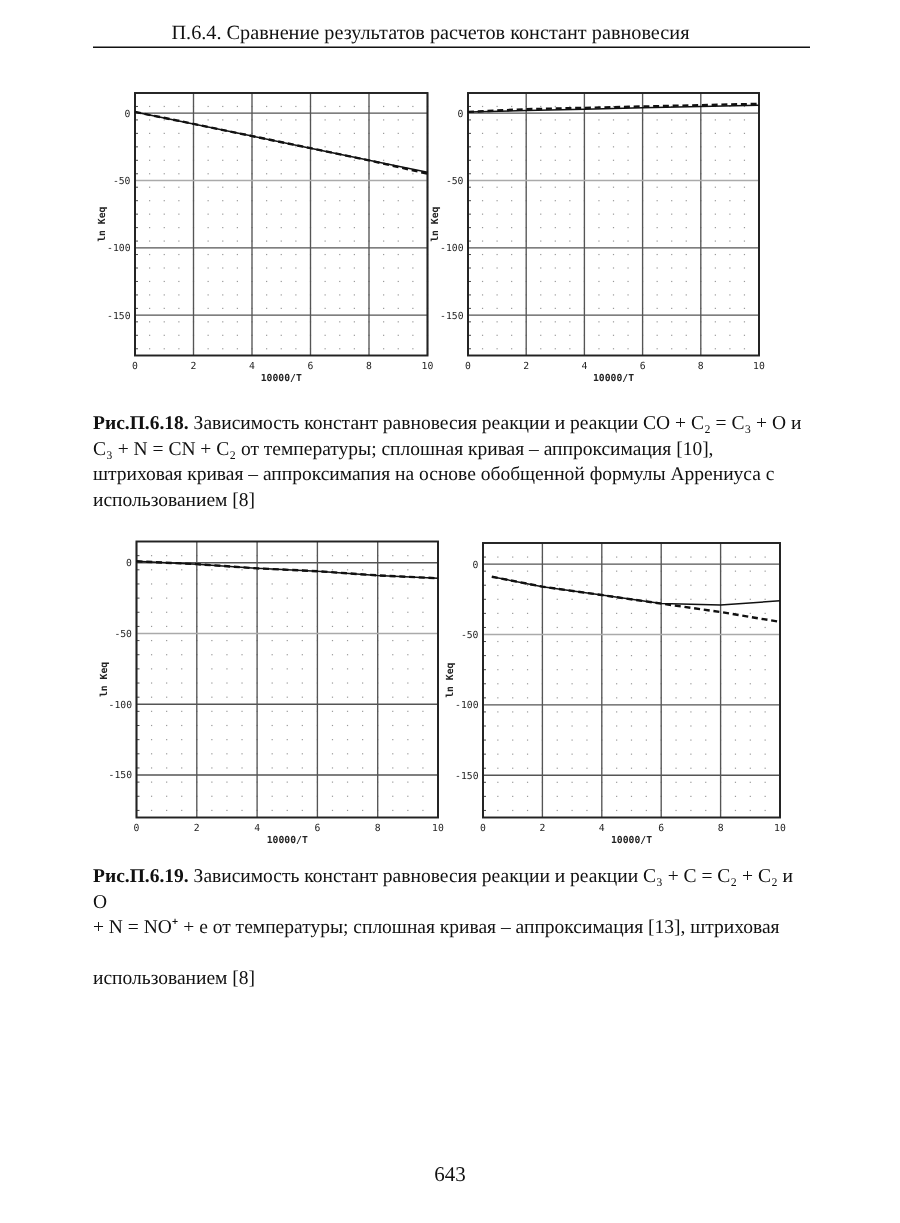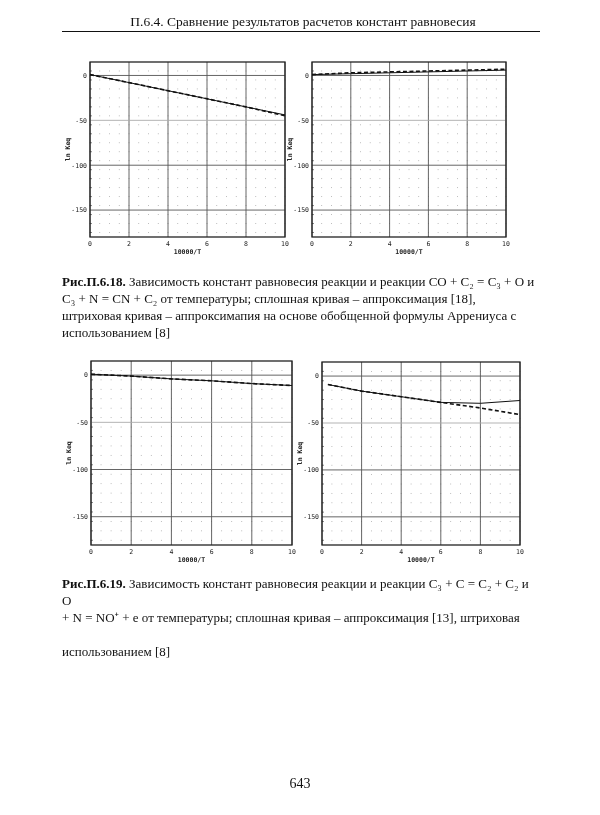--- a/index.html
+++ b/index.html
@@ -1,18 +1,18 @@
 <!DOCTYPE html>
 <html><head>
 <meta charset="utf-8">
 <style>
   html, body { margin:0; padding:0; background:#fff; }
   body { width:600px; height:815px; position:relative; overflow:hidden;
          font-family:"Liberation Serif", serif; color:#111; }
-  .header { position:absolute; left:64px; top:14px; width:478px; text-align:center;
+  .header { position:absolute; left:48px; top:14px; width:478px; text-align:center;
             font-size:13.5px; }
   .header-rule { position:absolute; left:62px; top:31px; width:478px; height:1px; background:#111; }
   .plot { position:absolute; }
   .plot svg { display:block; overflow:visible; }
   .caption { position:absolute; left:62px; width:478px; text-align:left;
              font-size:13px; line-height:17px; }
   .caption b { font-weight:bold; }
   .page-num { position:absolute; left:250px; top:776px; width:100px; text-align:center; font-size:14px; }
   .tick { font-family:"DejaVu Sans Mono", monospace; font-size:6.5px; fill:#222; }
   .axlbl { font-family:"DejaVu Sans Mono", monospace; font-size:6.5px; font-weight:bold; fill:#222; }
@@ -1816,21 +1816,21 @@
       <text x="129" y="205" text-anchor="middle" class="axlbl">10000/T</text>
       <text x="0" y="0" text-anchor="middle" class="axlbl" transform="translate(10,96.5) rotate(-90)">ln Keq</text>
       <polyline points="35.9,27.5 69.6,34.1 109.2,39.7 148.8,45.4 188.4,46.3 228.0,43.5" fill="none" stroke="#111" stroke-width="1" stroke-dasharray="none"></polyline>
       <polyline points="35.9,27.5 69.6,34.1 109.2,39.7 148.8,45.4 188.4,51.0 228.0,57.6" fill="none" stroke="#111" stroke-width="1.6" stroke-dasharray="4,2.5"></polyline>
     </svg>
   </div>
 
 <div class="caption" style="top:273px;">
   <b>Рис.П.6.18.</b>
   <span>Зависимость констант равновесия реакции и реакции CO + C₂ = C₃ + O и</span><br>
-  <span>C₃ + N = CN + C₂ от температуры; сплошная кривая – аппроксимация [18],</span><br>
+  <span>C₃ + N = CN + C₂ от температуры; сплошная кривая – аппроксимация [10],</span><br>
   <span>штриховая кривая – аппроксимапия на основе обобщенной формулы Аррениуса с</span><br>
   <span>использованием [8]</span>
 </div>
 
 <div class="caption" style="top:575px;font-family:Liberation Serif, serif;">
   <b>Рис.П.6.19.</b>
   <span>Зависимость констант равновесия реакции и реакции C₃ + C = C₂ + C₂ и O</span><br>
   <span>+ N = NO⁺ + e от температуры; сплошная кривая – аппроксимация [13], штриховая</span><br>
   <br>
   <span>использованием [8]</span>

